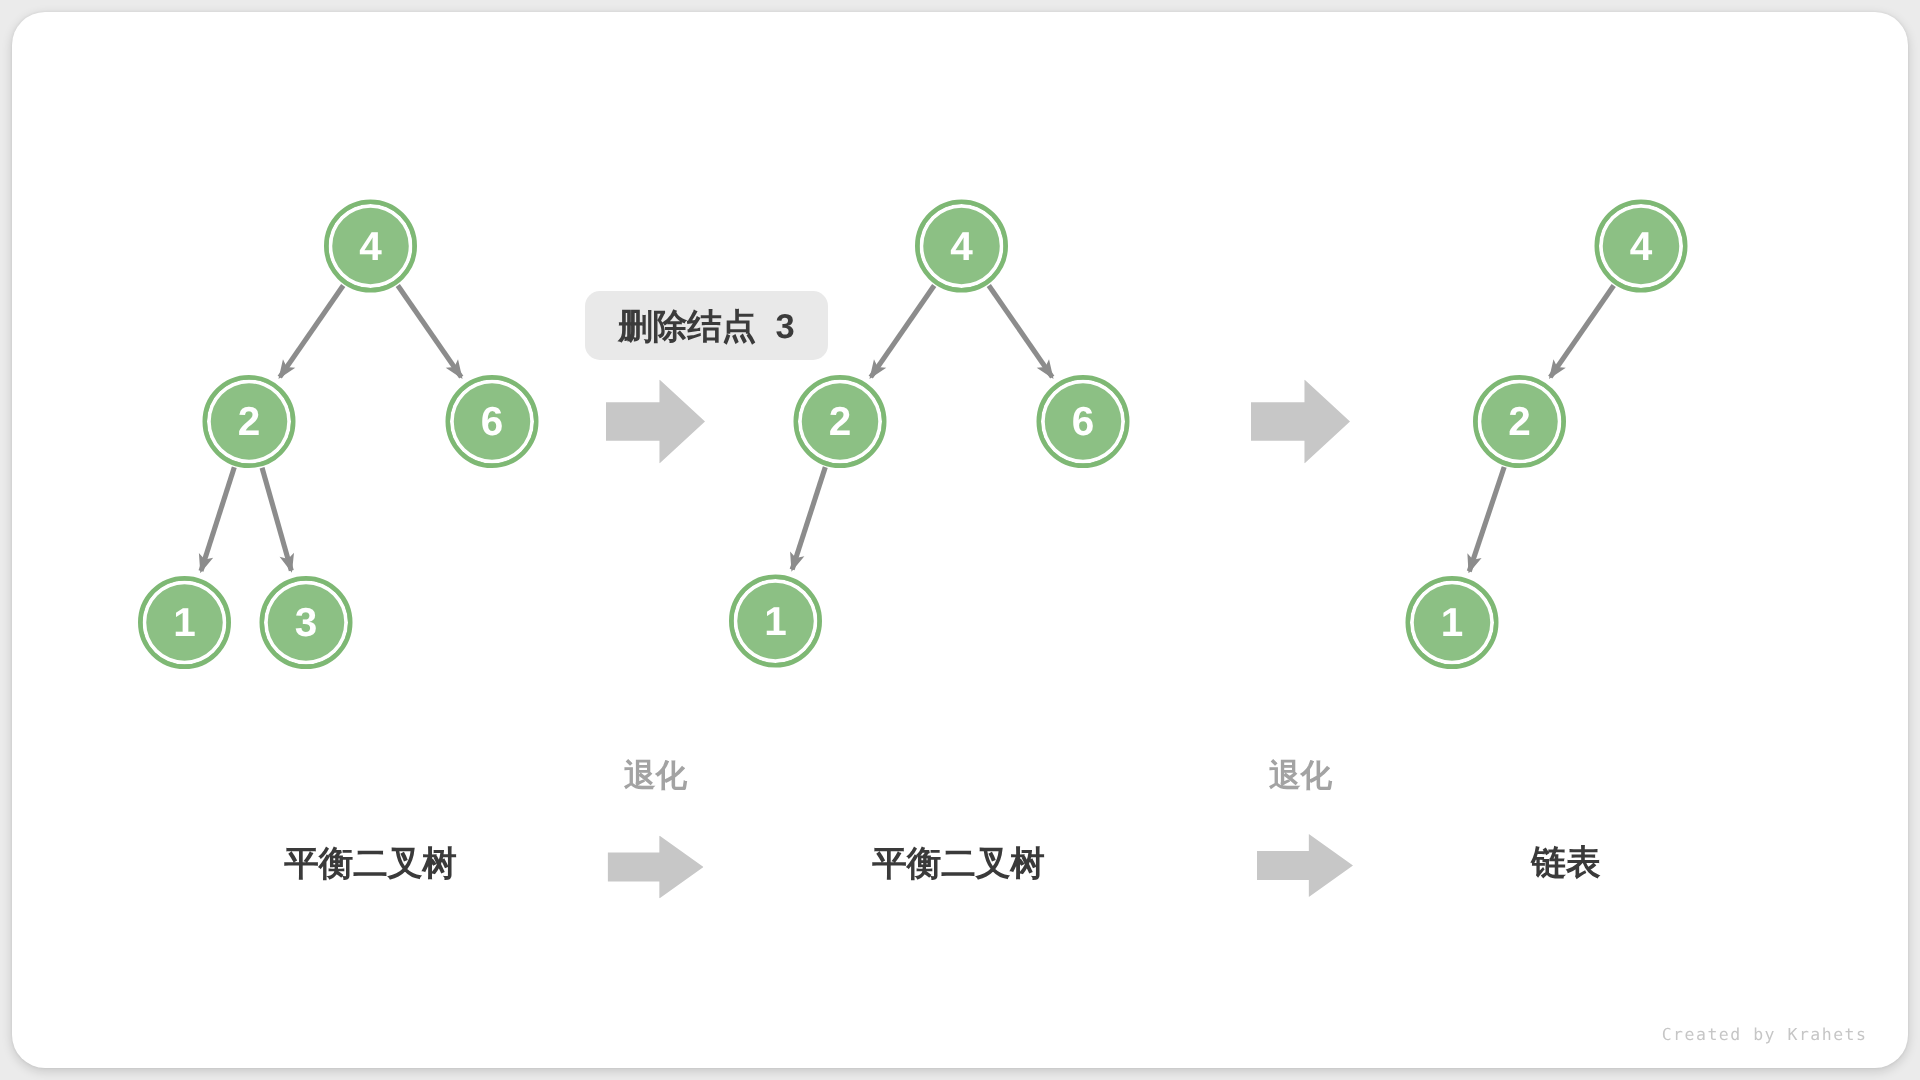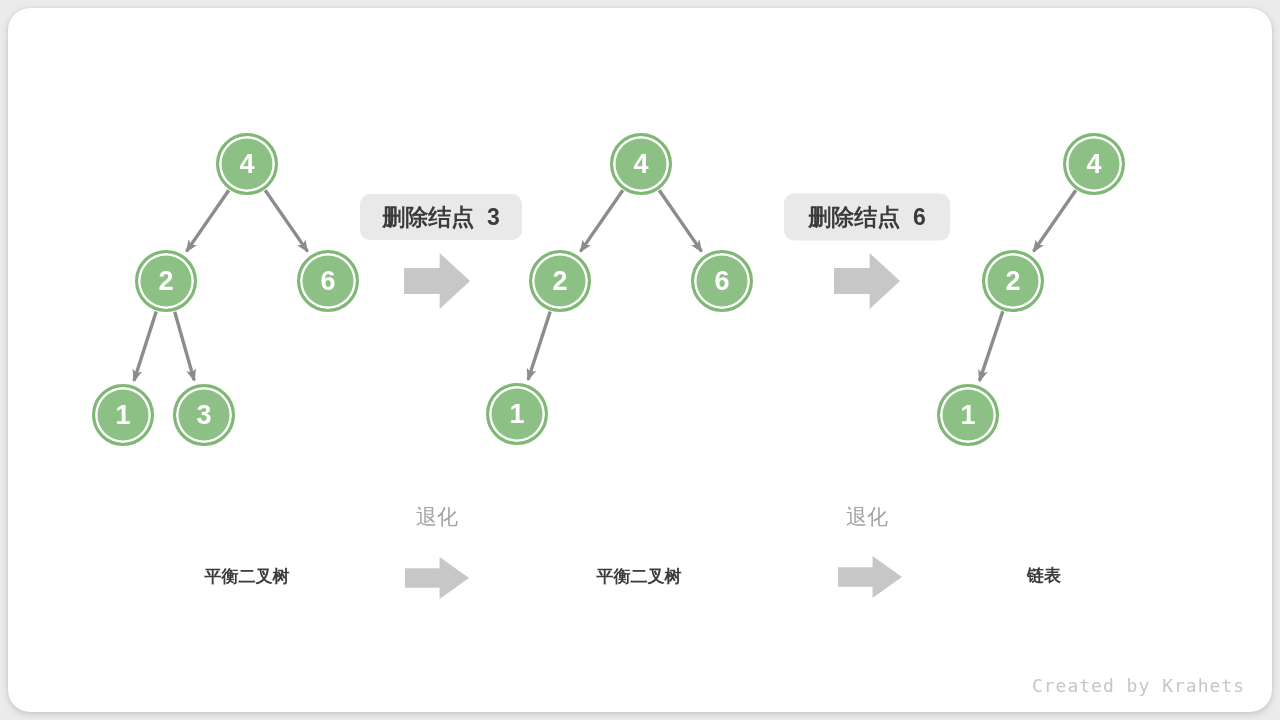--- a/index.html
+++ b/index.html
@@ -26,42 +26,42 @@
     color:var(--node-text,#fff);
     font-size:27px;font-weight:bold;
     display:flex;align-items:center;justify-content:center;
   }
   .label-box{
     position:absolute;transform:translate(-50%,-50%);
     background:var(--label-box-bg,#e9e9e9);
     border-radius:10px;
     display:flex;align-items:center;justify-content:center;
     color:var(--label-box-text,#3b3b3b);
-    font-size:23px;font-weight:bold;white-space:pre;
+    font-size:23px;font-weight:bold;white-space:pre;margin-left:30px;
   }
   .block-arrow{
     position:absolute;transform:translate(-50%,-50%);
     background:var(--block-arrow,#c7c7c7);
     clip-path:polygon(0 27%,54% 27%,54% 0,100% 50%,54% 100%,54% 73%,0 73%);
   }
   .degrade-label{
     position:absolute;transform:translate(-50%,-50%);
     color:var(--degrade-text,#a3a3a3);
-    font-size:21px;font-weight:normal;white-space:pre;text-align:center;
+    font-size:21px;font-weight:bold;white-space:pre;text-align:center;
   }
   .caption{
     position:absolute;transform:translate(-50%,-50%);
     color:var(--caption-text,#3a3a3a);
-    font-size:17px;font-weight:bold;white-space:pre;
+    font-size:23px;font-weight:bold;white-space:pre;
   }
   .watermark{
     position:absolute;right:35px;bottom:24px;
     color:var(--watermark,#c6c6c6);
     font-family:"DejaVu Sans Mono","Liberation Mono",monospace;
-    font-size:18px;letter-spacing:1px;
+    font-size:11px;letter-spacing:1px;
   }
 </style>
 </head>
 <body style="--background: #ebebeb; --card: #ffffff; --node-fill: #8cc084; --node-border: #7eb874; --node-text: #ffffff; --edge: #8c8c8c; --label-box-bg: #e9e9e9; --label-box-text: #3b3b3b; --block-arrow: #c7c7c7; --degrade-text: #a3a3a3; --caption-text: #3a3a3a; --watermark: #c6c6c6;">
 
 <div class="stage">
   <div class="card"></div>
 
   <svg id="edges-svg" viewBox="0 0 1280 720">
     <defs>
@@ -95,23 +95,20 @@
       <div class="tree-node" style="left: 1094px; top: 164px;">4</div>
       <div class="tree-node" style="left: 1013px; top: 281px;">2</div>
       <div class="tree-node" style="left: 968px; top: 415px;">1</div>
     </div>
 
   <div class="label-box" style="left: 441px; top: 217px; width: 162px; height: 46px;">
     <span>删除结点  3</span>
   </div>
   <div class="block-arrow" style="left: 437px; top: 281px; width: 66px; height: 56px;"></div>
 
-  <div class="label-box" style="left: 867px; top: 217px; width: 166px; height: 47px;">
-    <span>删除结点  6</span>
-  </div>
   <div class="block-arrow" style="left: 867px; top: 281px; width: 66px; height: 56px;"></div>
 
   <div class="degrade-label" style="left: 437px; top: 517px;">退化</div>
   <div class="block-arrow" style="left: 437px; top: 578px; width: 64px; height: 42px;"></div>
 
   <div class="degrade-label" style="left: 867px; top: 517px;">退化</div>
   <div class="block-arrow" style="left: 870px; top: 577px; width: 64px; height: 42px;"></div>
 
   <div class="caption" style="left: 247px; top: 576px;">平衡二叉树</div>
   <div class="caption" style="left: 639px; top: 576px;">平衡二叉树</div>

